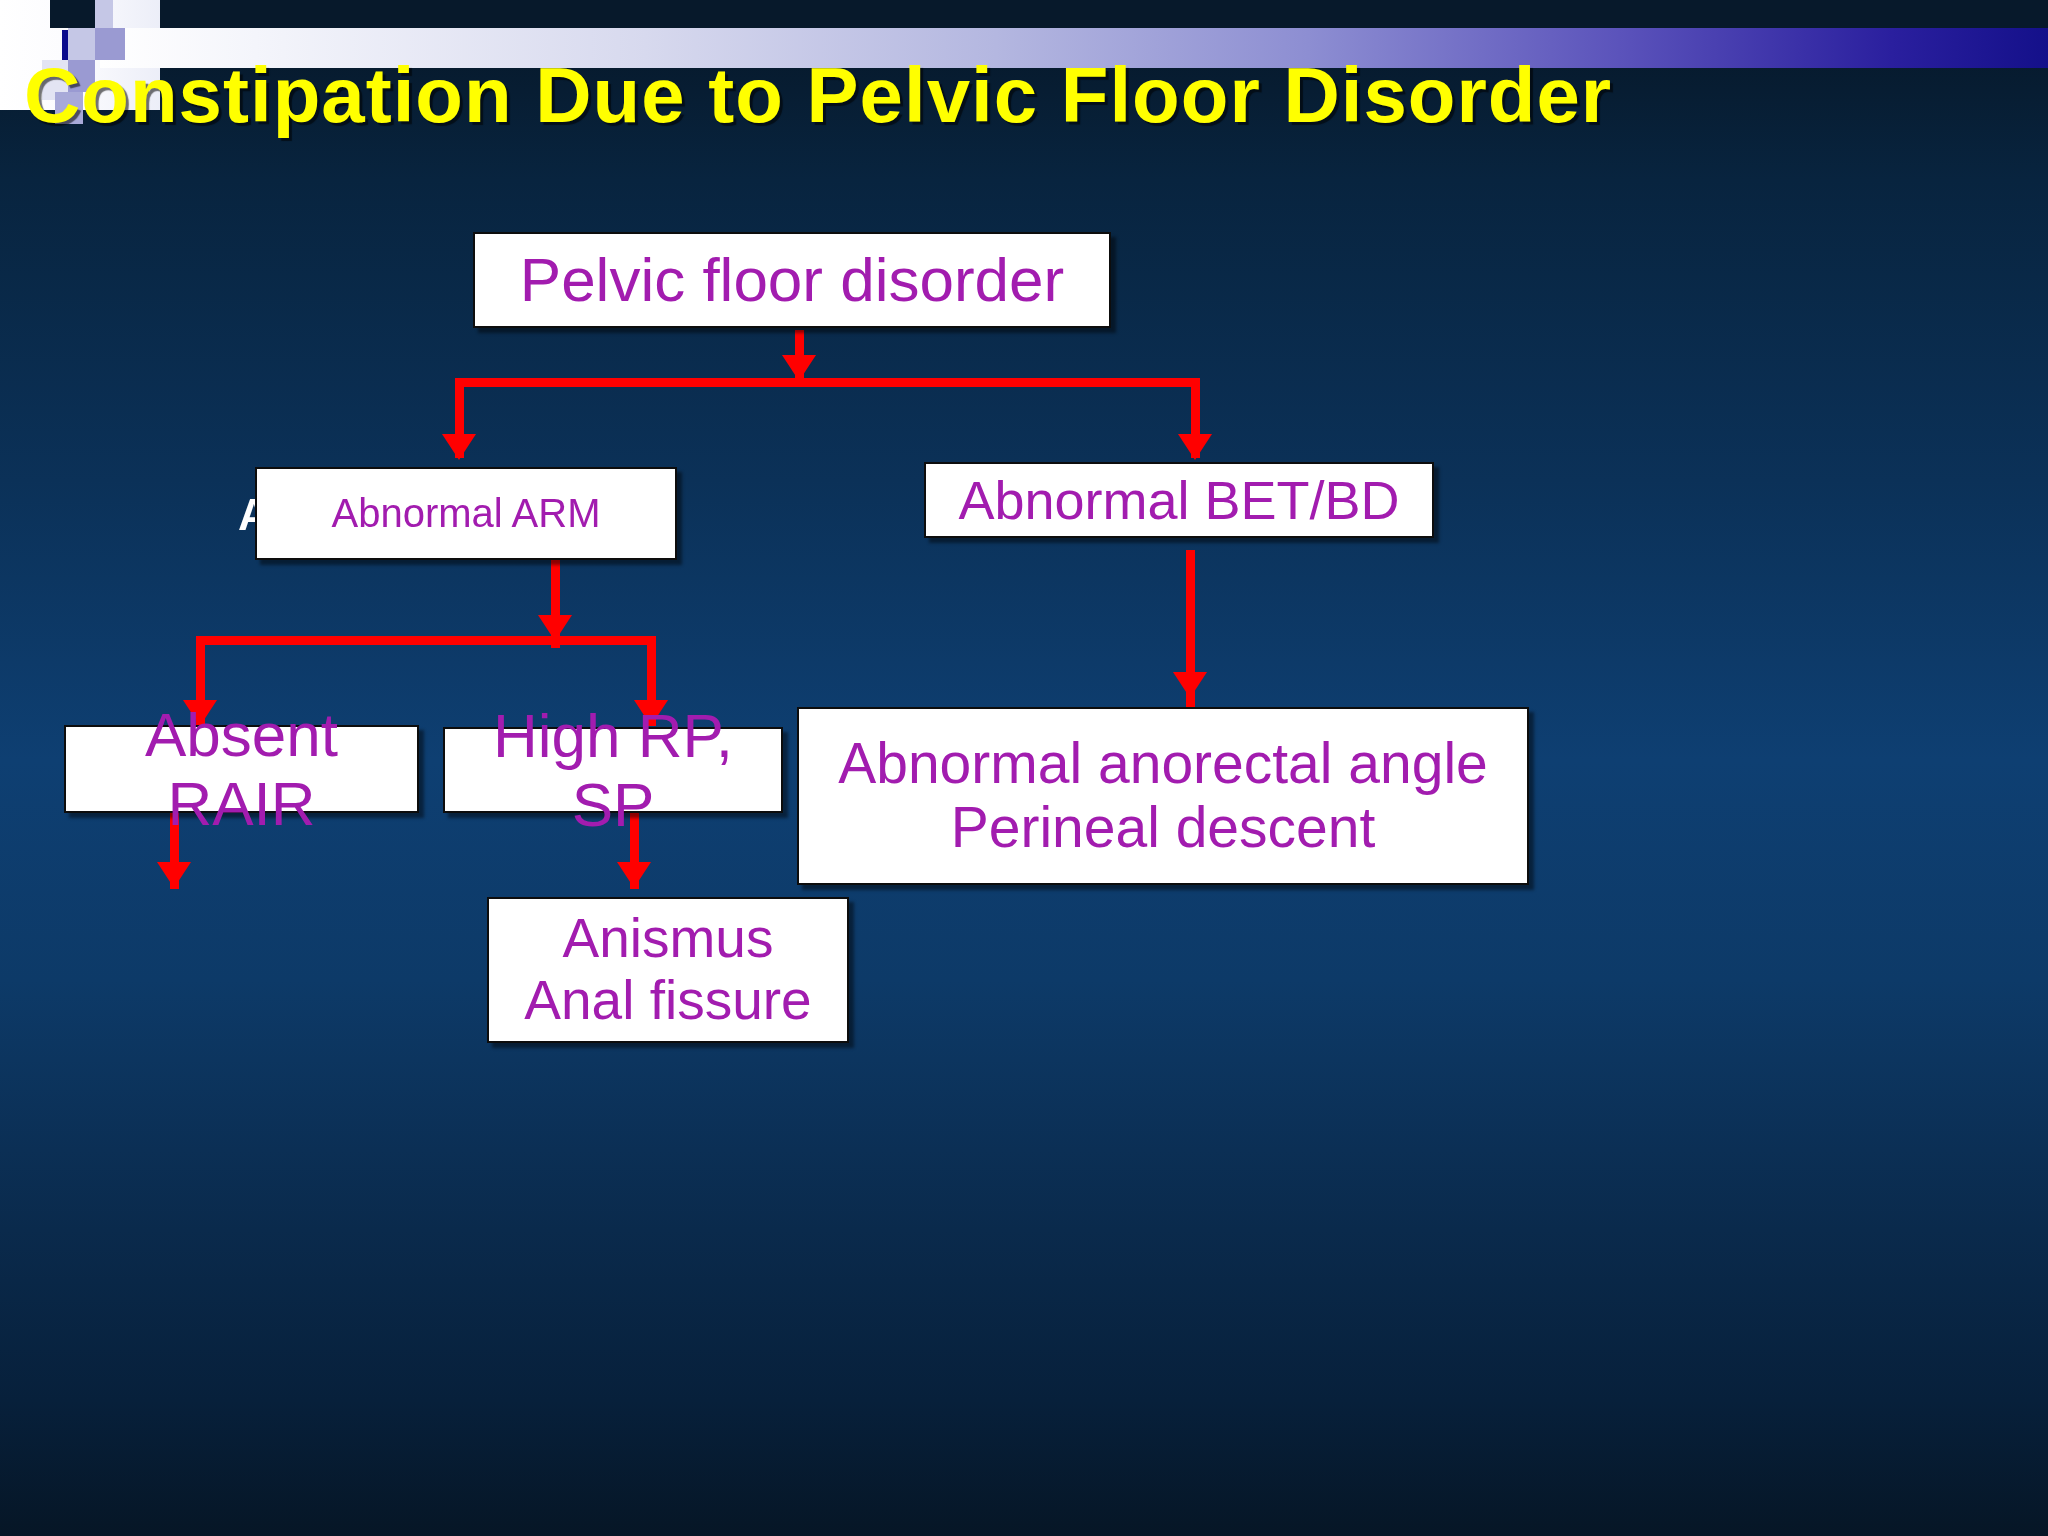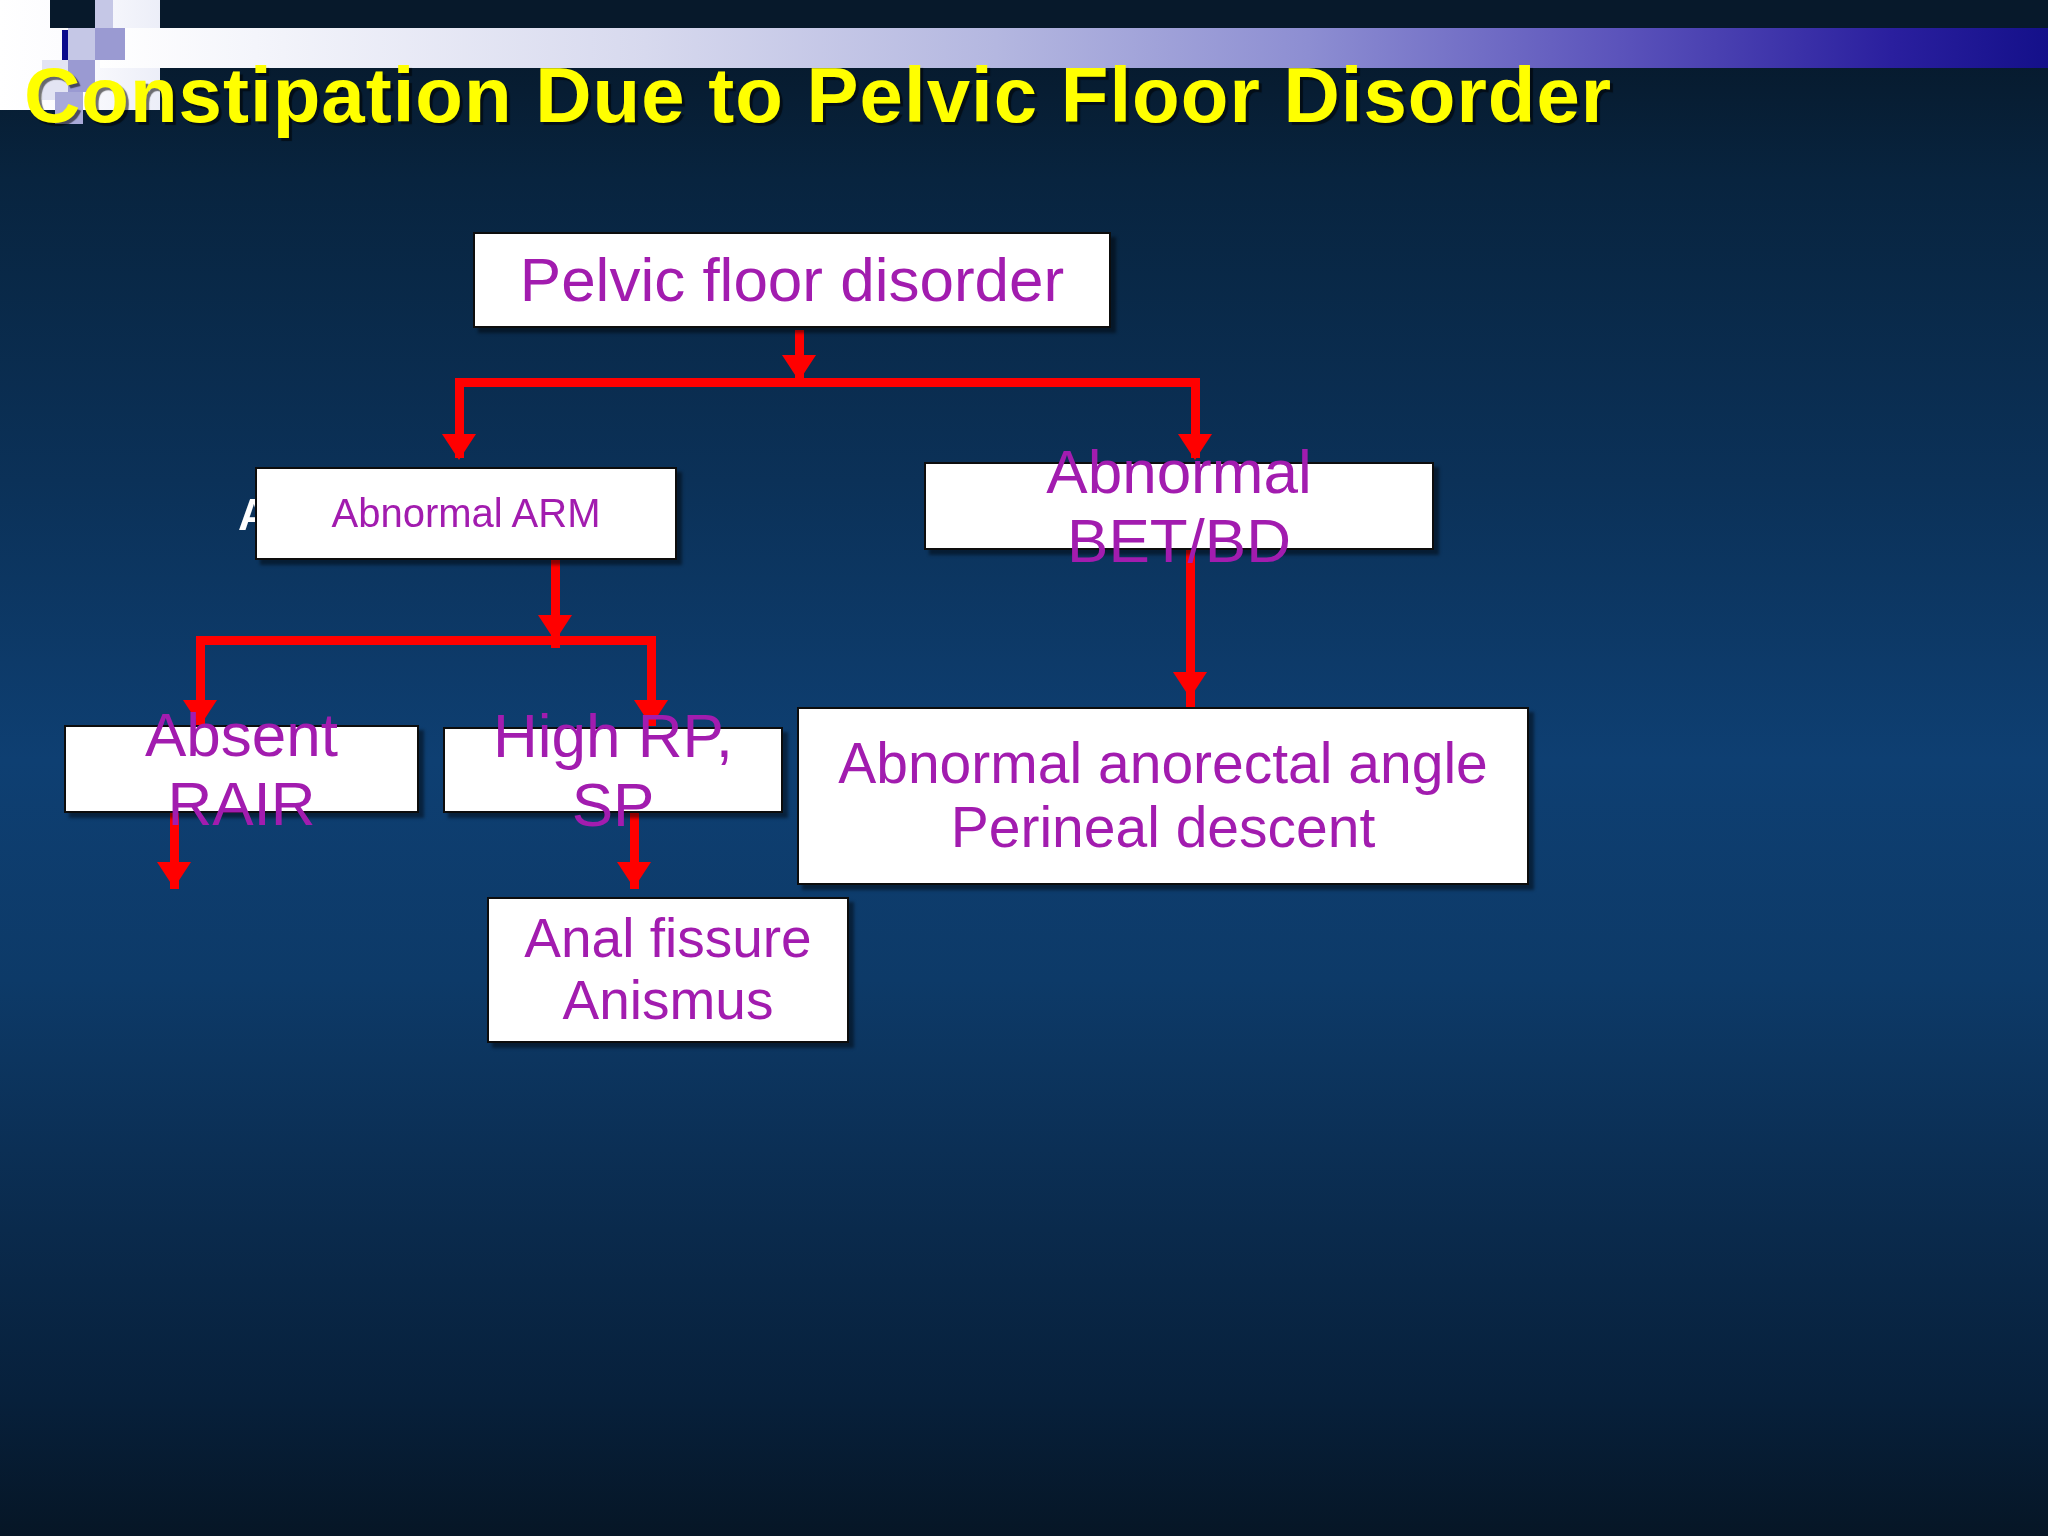--- a/index.html
+++ b/index.html
@@ -172,36 +172,36 @@
   <div class="stray-a" style="left:238px; top:490px;">A</div>
 
   <div class="node" style="left:473px; top:232px; width:638px; height:96px; font-size:62px;">
     <span class="line">Pelvic floor disorder</span>
   </div>
 
   <div class="node" style="left:255px; top:467px; width:422px; height:93px; font-size:40px;">
     <span class="line">Abnormal ARM</span>
   </div>
 
-  <div class="node" style="left:924px; top:462px; width:510px; height:88px; font-size:62px;justify-content:flex-end;">
+  <div class="node" style="left:924px; top:462px; width:510px; height:76px; font-size:54px;">
     <span class="line">Abnormal BET/BD</span>
   </div>
 
   <div class="node" style="left:64px; top:725px; width:355px; height:88px; font-size:62px;">
     <span class="line">Absent RAIR</span>
   </div>
 
   <div class="node" style="left:443px; top:727px; width:340px; height:86px; font-size:62px;">
     <span class="line">High RP, SP</span>
   </div>
 
   <div class="node" style="left:797px; top:707px; width:732px; height:178px; font-size:57px; flex-direction:column;">
     <span class="line">Abnormal anorectal angle</span>
     <span class="line">Perineal descent</span>
   </div>
 
 
   <div class="node" style="left:487px; top:897px; width:362px; height:146px; font-size:55px; flex-direction:column;">
+    <span class="line">Anismus</span>
     <span class="line">Anal fissure</span>
-    <span class="line">Anismus</span>
   </div>
 
 </div>
 
 </body></html>

